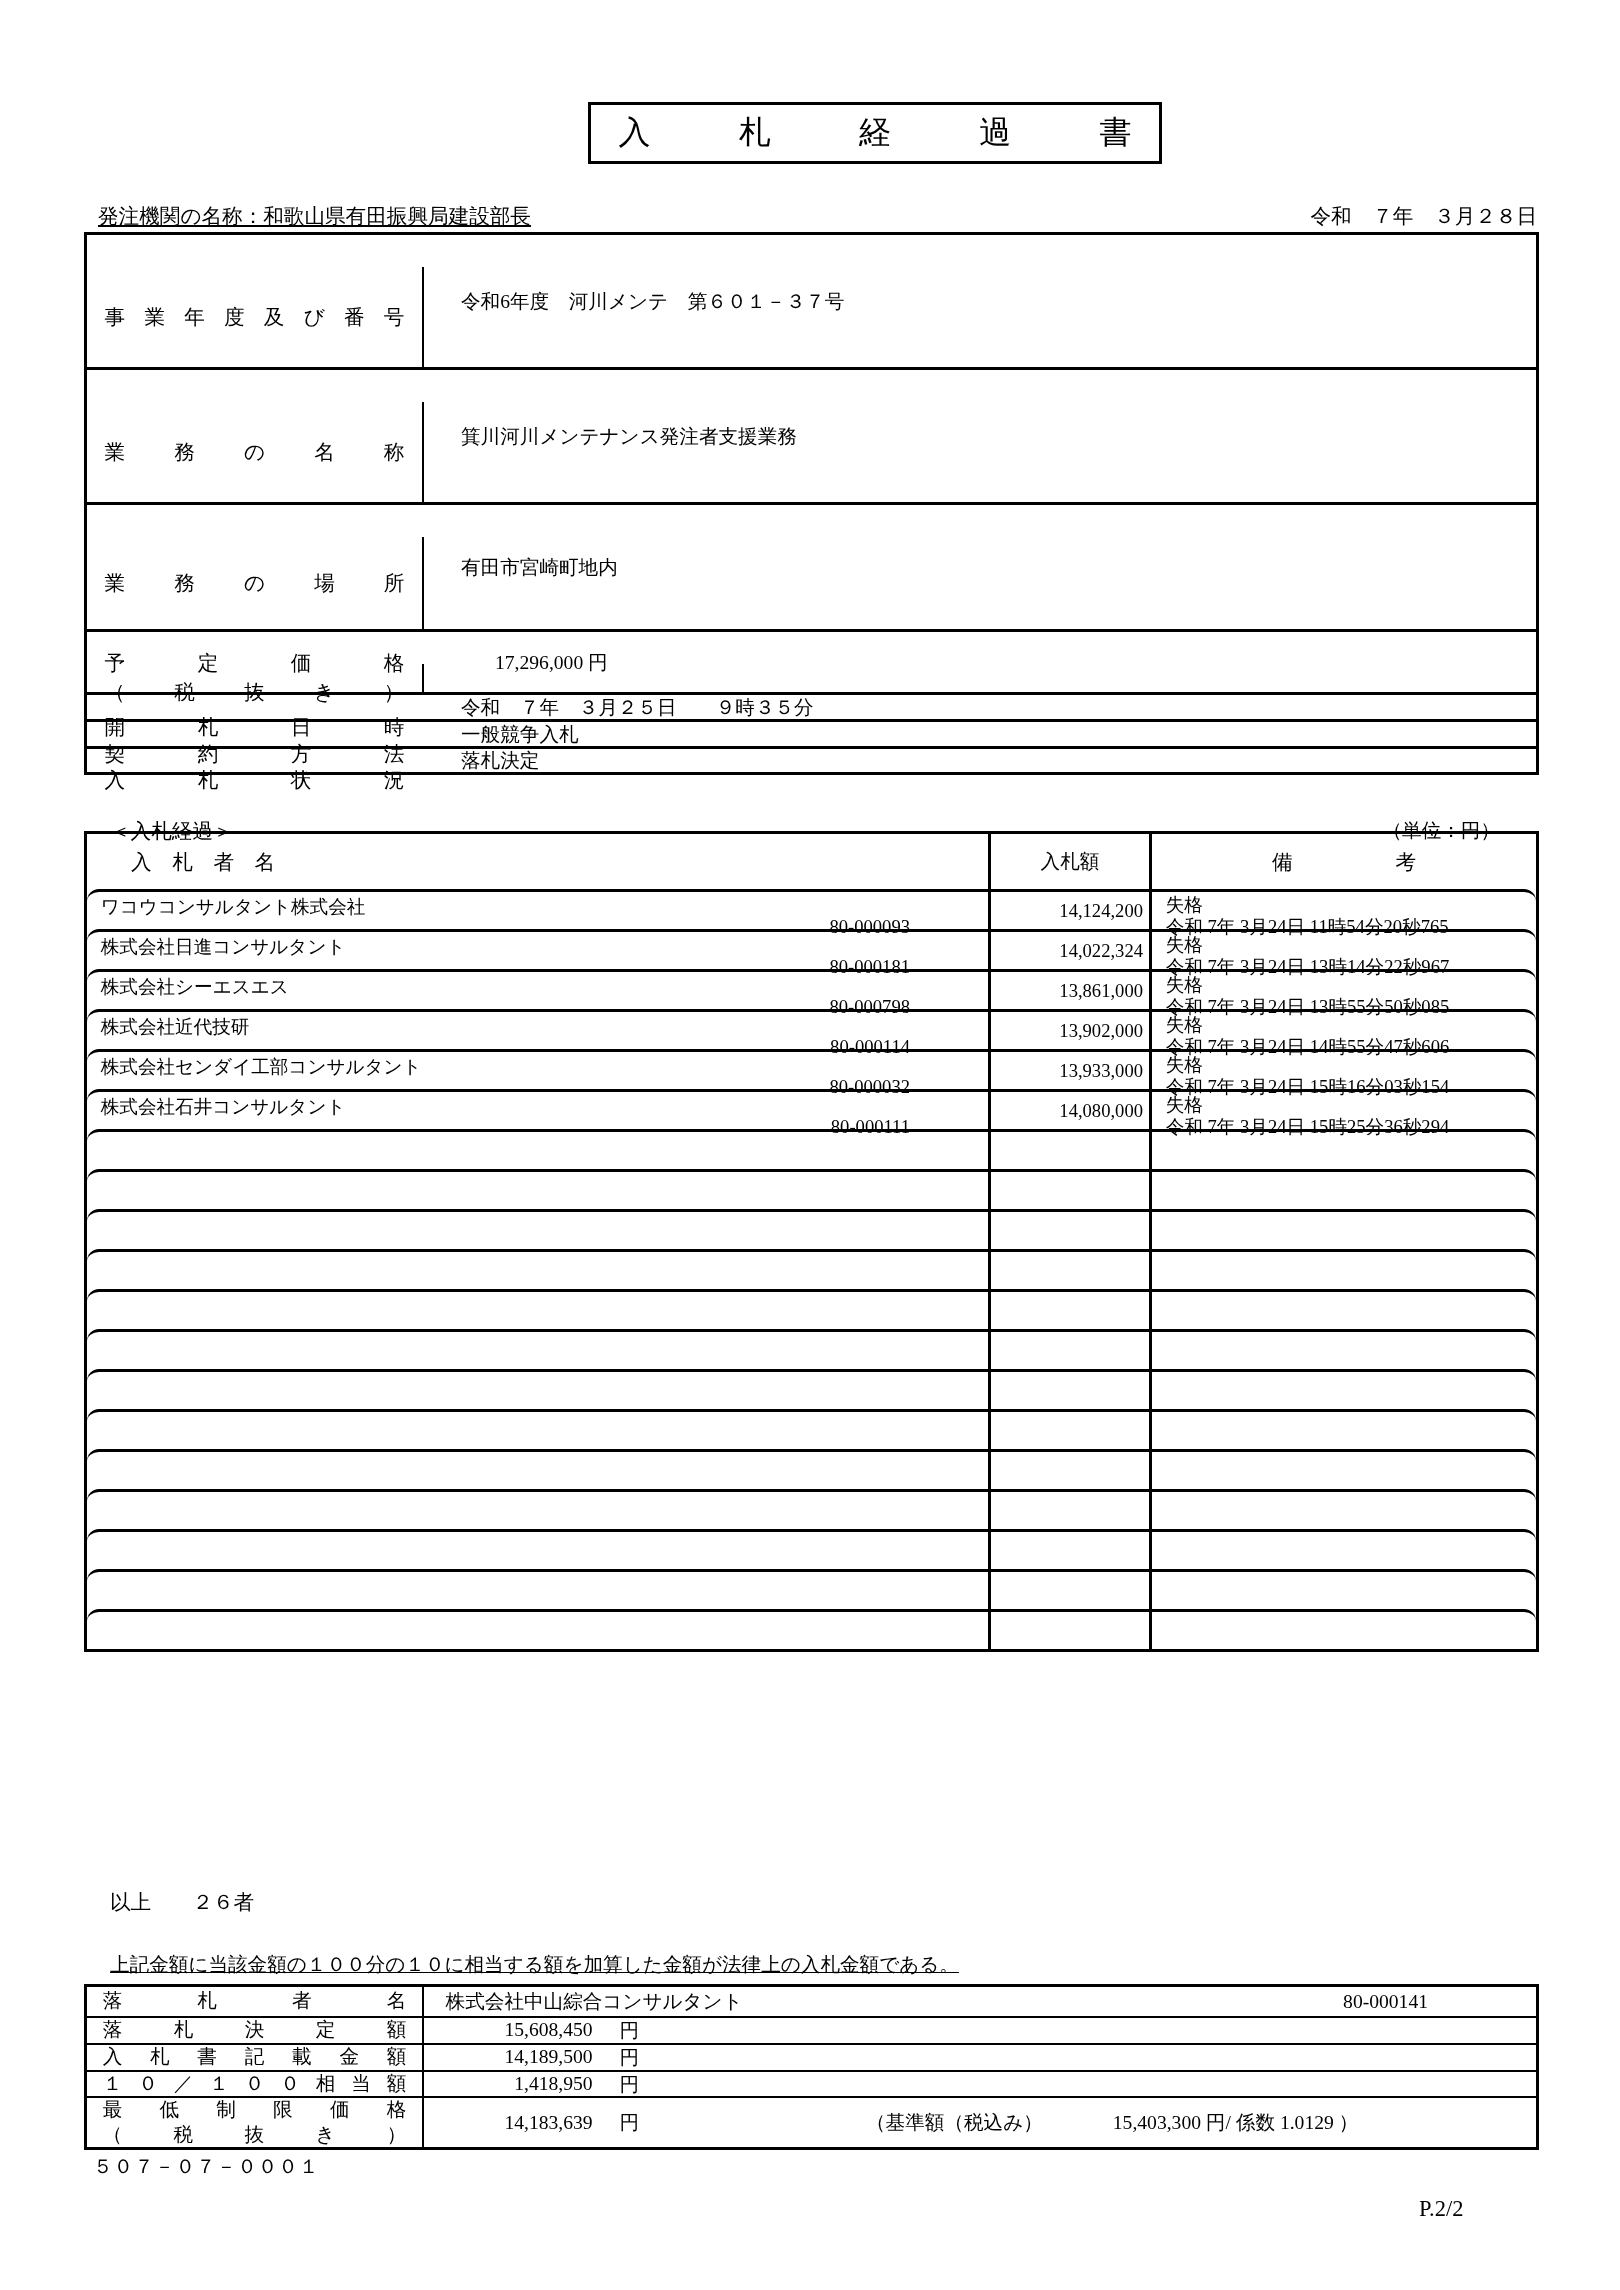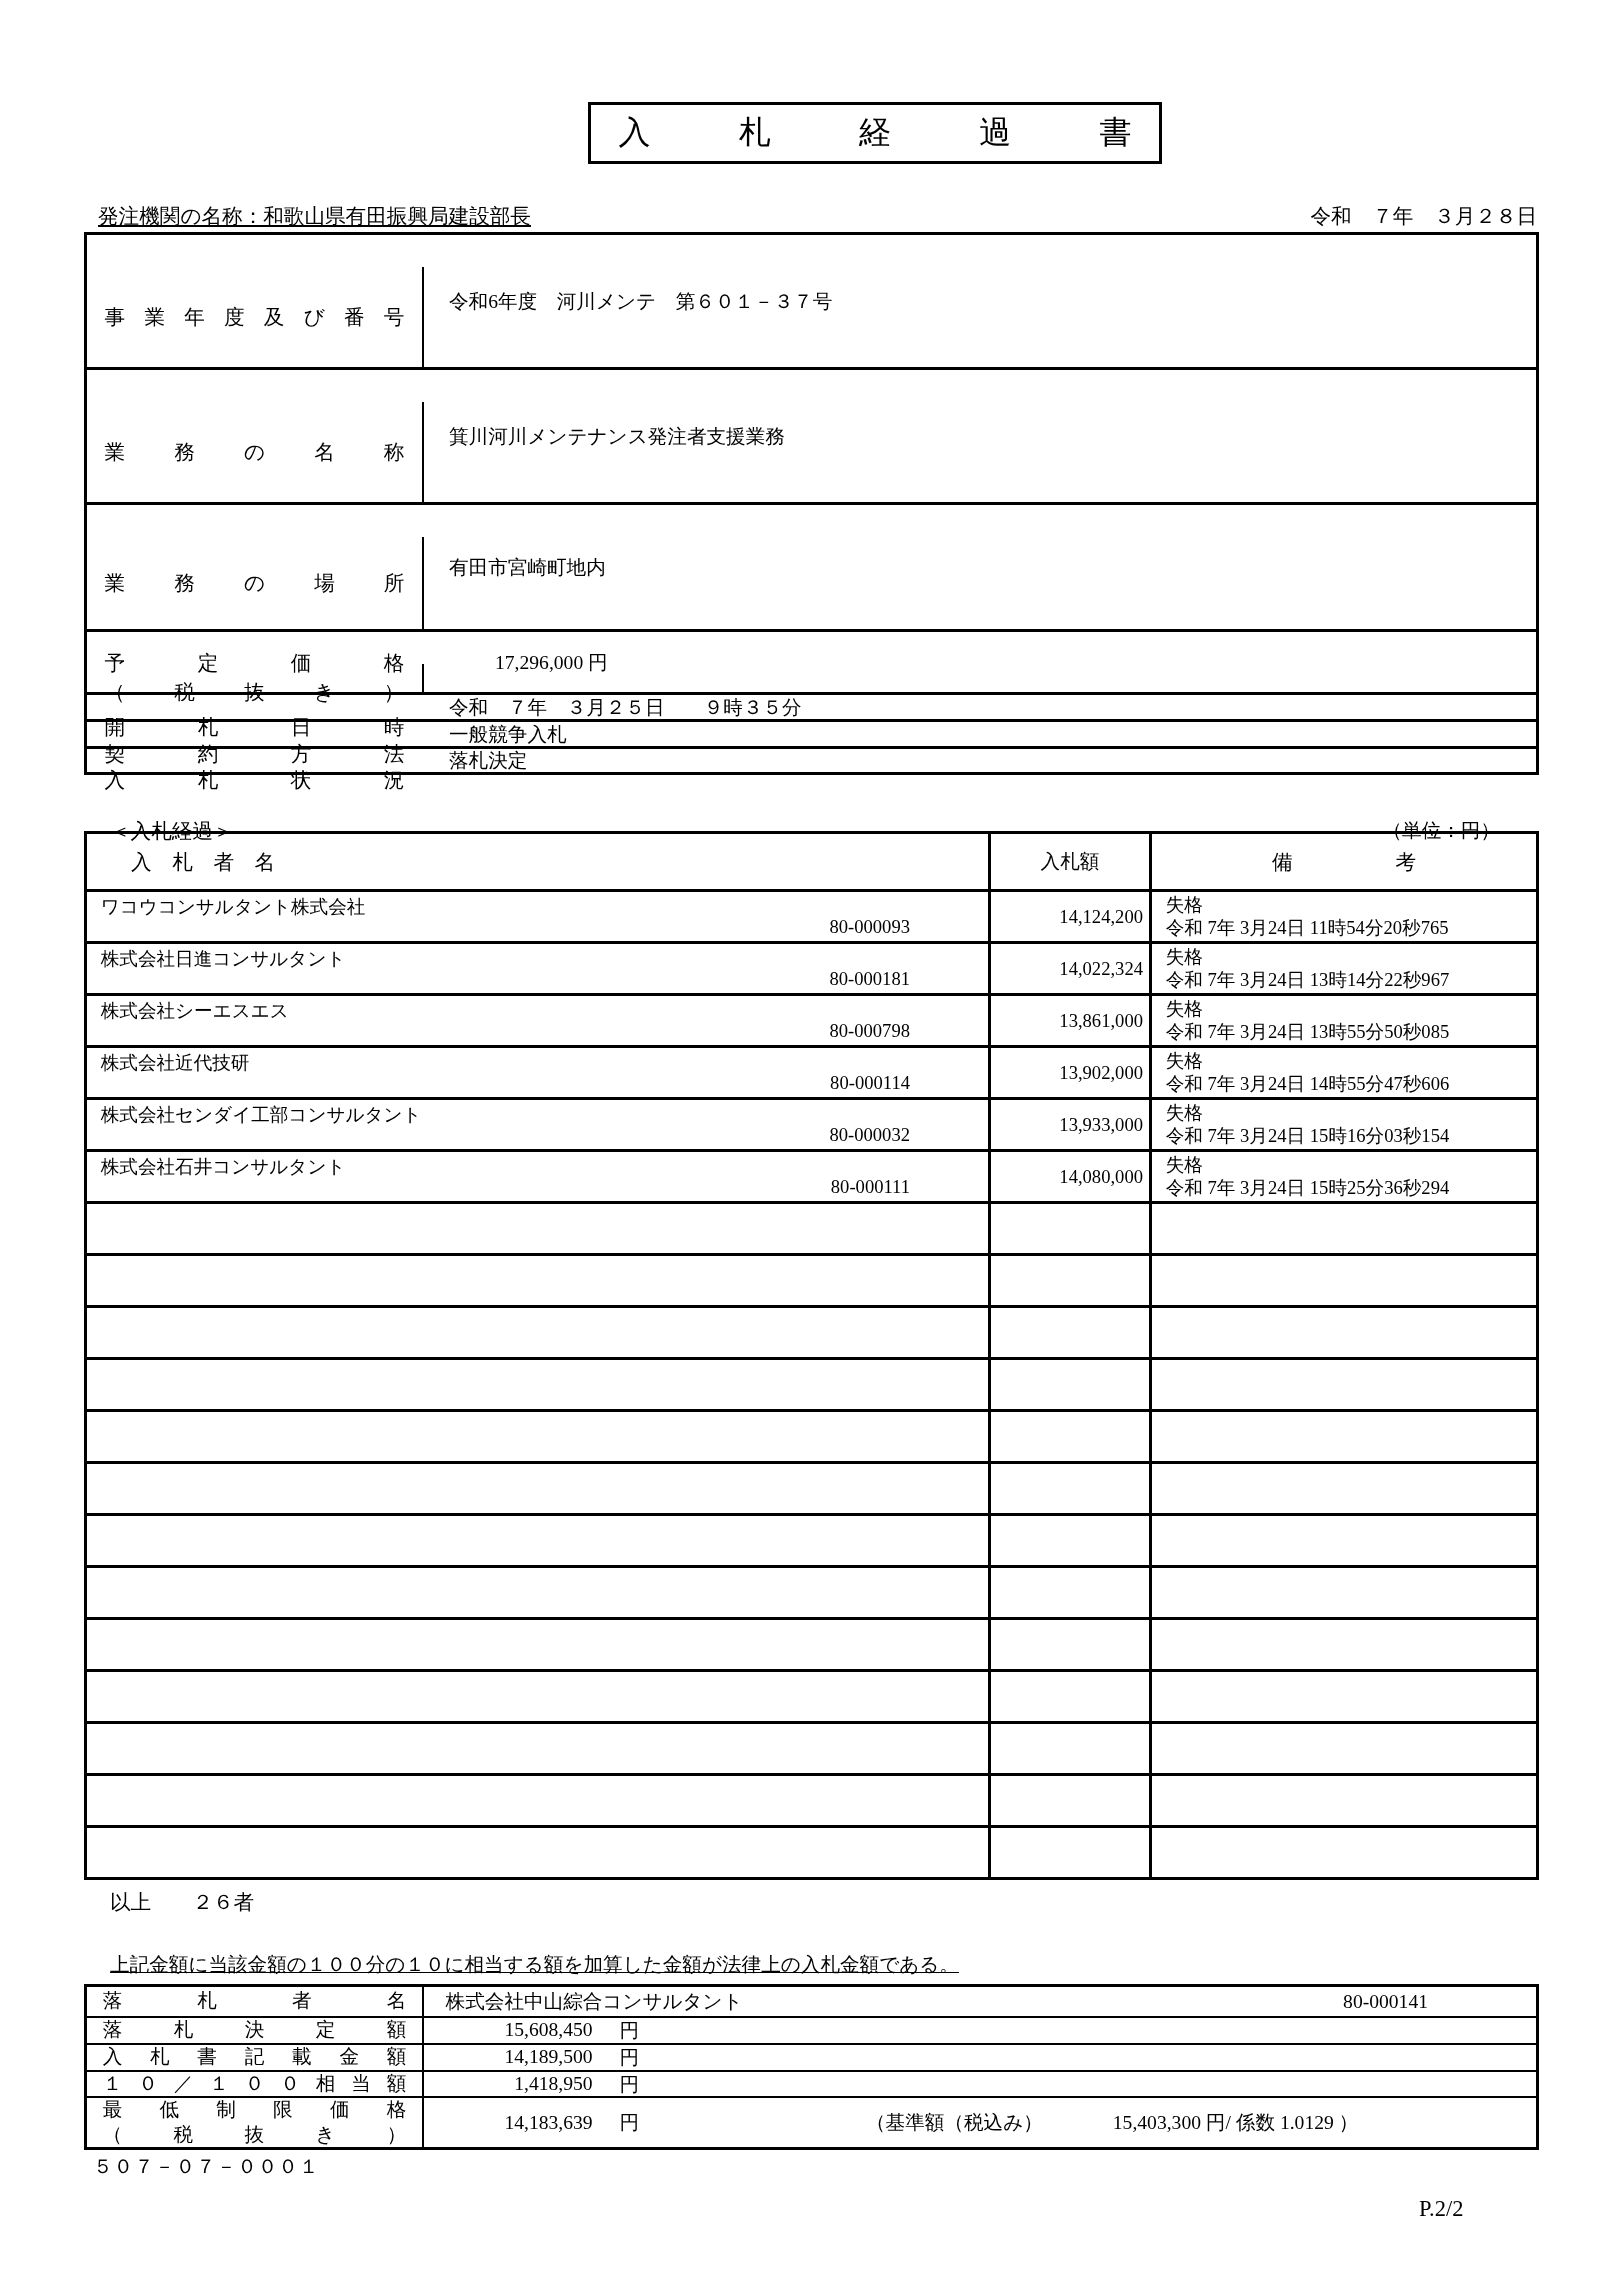--- a/index.html
+++ b/index.html
@@ -34,35 +34,35 @@
   .info-table { left:84px; top:232px; width:1455px; border:3.9px solid #000; }
   .irow { display:flex; border-top:3.9px solid #000; }
   .irow:first-child { border-top:none; }
   .ilabel {
     width:337px; border-right:2px solid #000;
     display:flex; flex-direction:column; justify-content:center;
     padding:0 17.6px;
     margin-top:32px;
   }
   .ilabel .jline { font-size:20.6px; line-height:29px; }
-  .ivalue { flex:1; display:flex; align-items:center; padding-left:25px; font-size:19.6px; }
+  .ivalue { flex:1; display:flex; align-items:center; padding-left:37px; font-size:19.6px; }
   .ivalue.indent { padding-left:71px; }
 
   
   .bid-heading { left:110px; top:817px; font-size:20.6px; }
   .unit-note { right:120px; top:817px; font-size:19.6px; }
 
   .bid-table { left:84px; top:831px; width:1455px; border:3.9px solid #000; }
   .bhead { display:flex; height:55px; }
   .bhead .hc { display:flex; align-items:center; }
   .h-name { width:904px; border-right:3.9px solid #000; padding-left:44px; font-size:20.6px; }
   .h-amt  { width:161px; border-right:3.9px solid #000; justify-content:center; font-size:19.6px; }
   .h-rem  { flex:1; justify-content:center; font-size:20.6px; }
 
-  .brow { display:flex; height:52px; border-top:3.9px solid #000; }
+  .brow { display:flex; height:40px; border-top:3.9px solid #000;border-radius:12px; }
   .c-name {
     width:904px; border-right:3.9px solid #000;
     display:flex; flex-direction:column; justify-content:space-between;
   }
   .b-name { padding:3.9px 0 0 13.7px; font-size:18.6px; line-height:21.6px; }
   .b-id   { align-self:flex-end; padding:0 78px 4px 0; font-size:18.6px; line-height:20.6px; }
   .c-amt {
     width:161px; border-right:3.9px solid #000;
     display:flex; align-items:center; justify-content:flex-end;
     padding-right:6px; font-size:18.6px;

